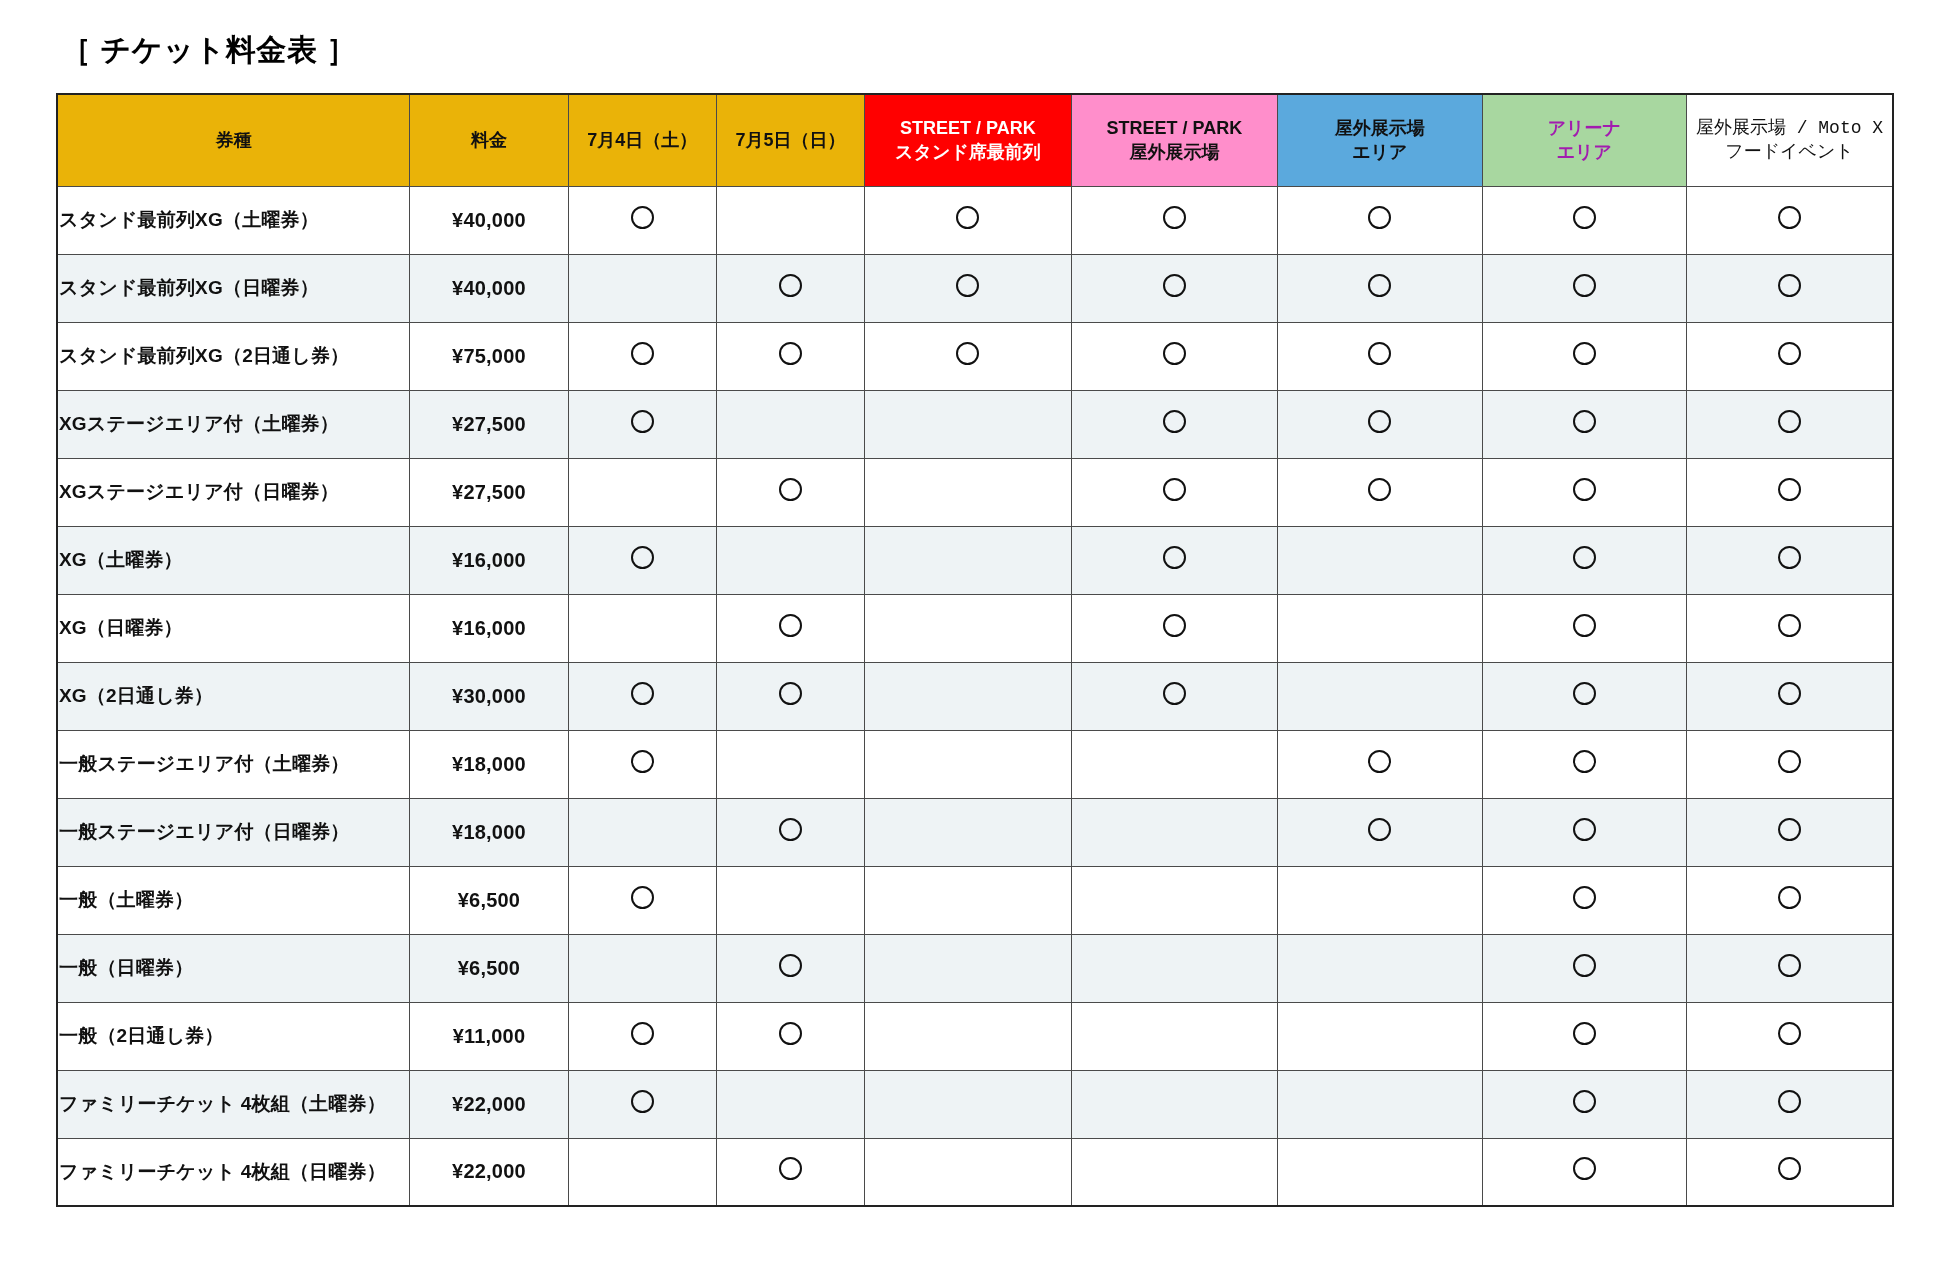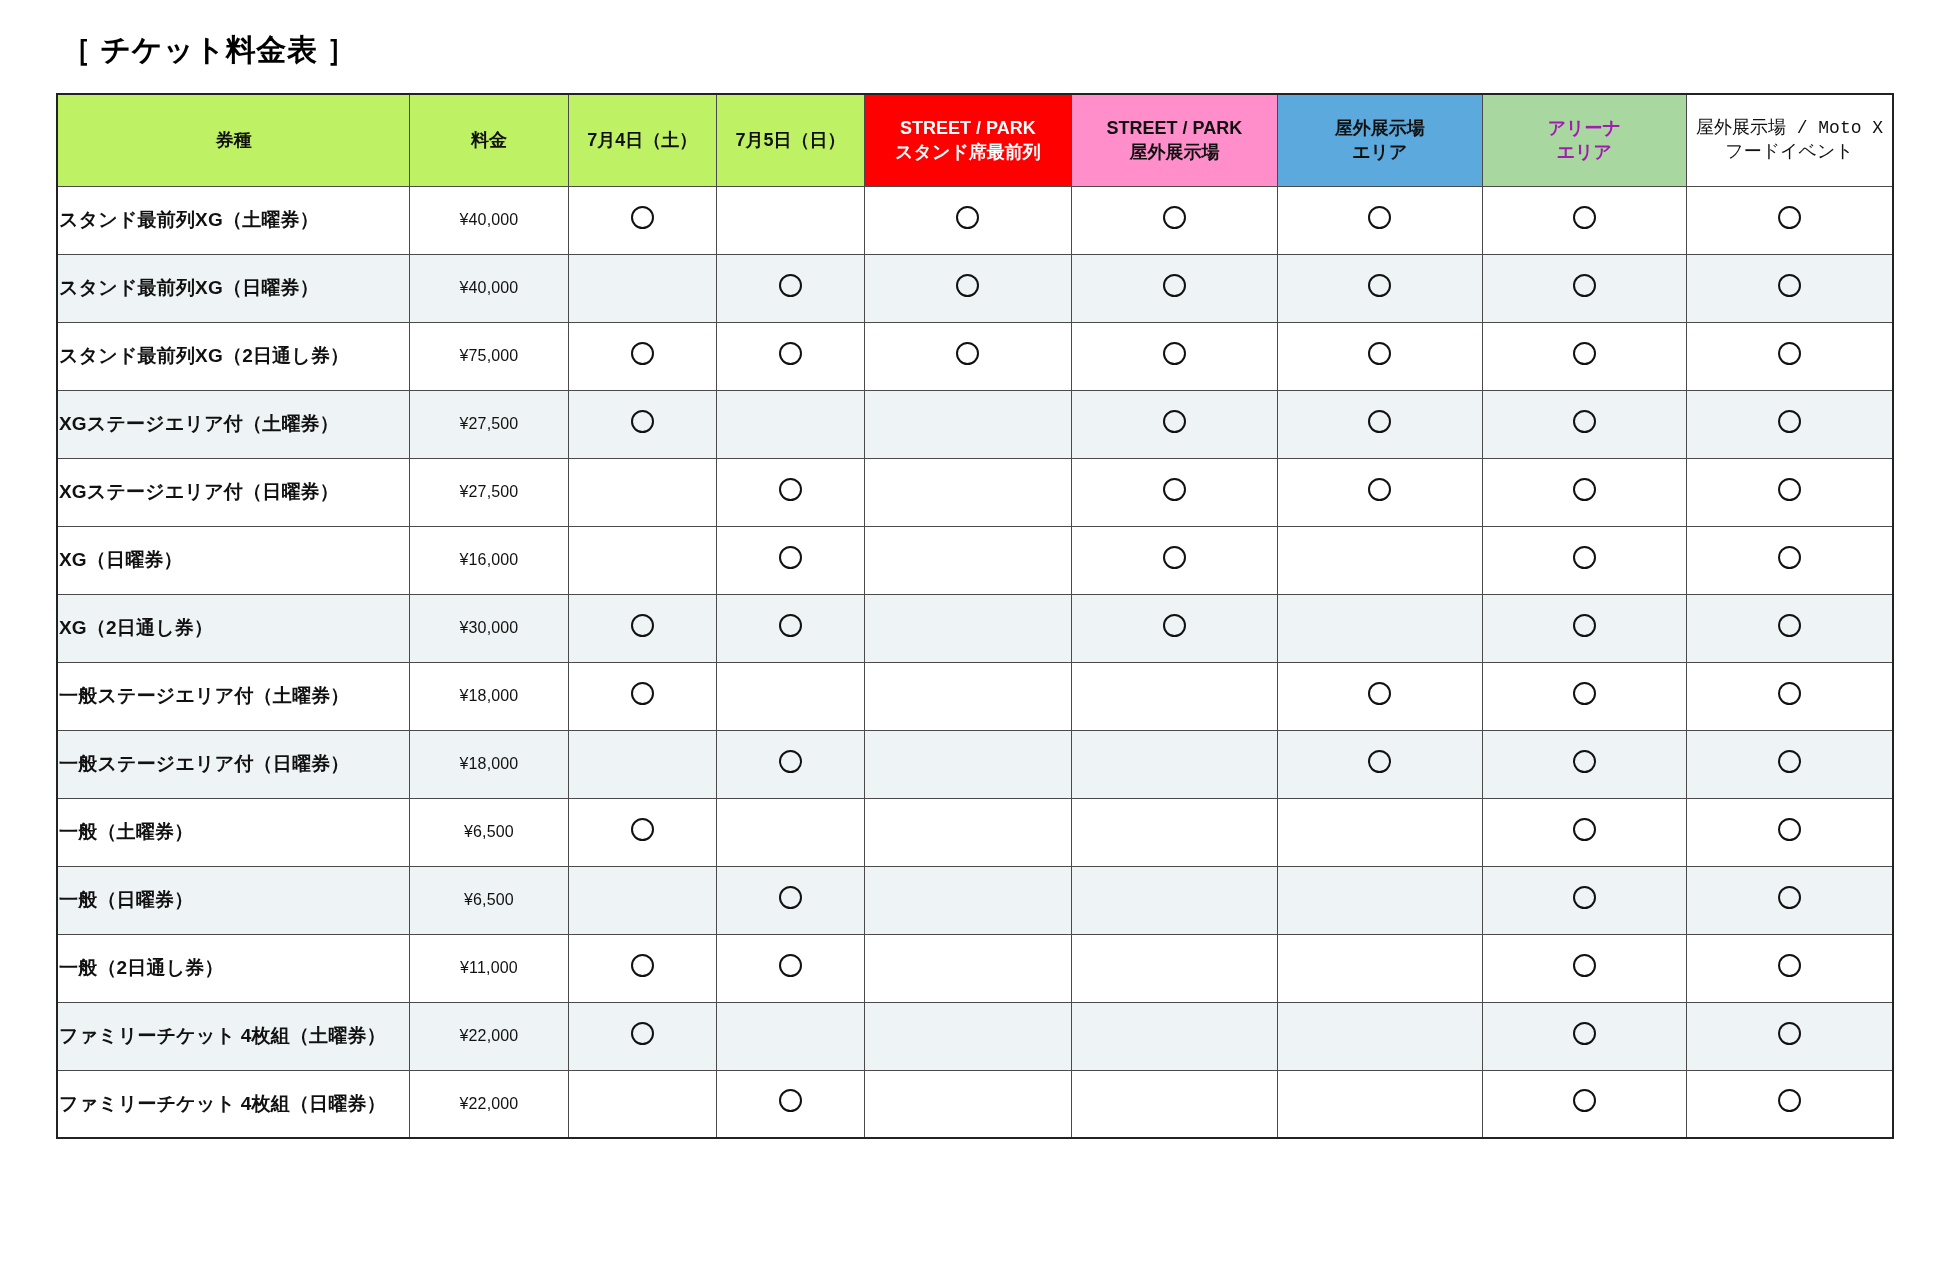--- a/index.html
+++ b/index.html
@@ -42,21 +42,21 @@
   
   thead th {
     height: 92px;
     font-size: 18px;
     font-weight: bold;
     text-align: center;
     vertical-align: middle;
     line-height: 1.35;
     padding: 4px 6px;
   }
-  th.h-default { background: #bef264; color: #111111; }
+  th.h-default { background: #eab308; color: #111111; }
   th.h-red     { background: #ff0000; color: #ffffff; }
   th.h-pink    { background: #ff8ecb; color: #111111; }
   th.h-blue    { background: #5ba9dd; color: #111111; }
   th.h-green   { background: #a8d7a0; color: #a21caf; }
   th.h-white   { background: #ffffff; color: #111111; font-weight: normal; font-family: Liberation Mono, monospace; }
   th.h-white .hdr-line1 { font-weight: normal; }
 
   .hdr-line1, .hdr-line2 { display: block; }
 
   
@@ -66,22 +66,22 @@
 
   td.kind {
     text-align: left;
     font-size: 19px;
     font-weight: bold;
     letter-spacing: 0.01em;
     white-space: nowrap;
   }
   td.price {
     text-align: center;
-    font-size: 16px;
-    font-weight: normal;
+    font-size: 20px;
+    font-weight: bold;
     letter-spacing: 0.01em;
   }
   td.mark {
     text-align: center;
     vertical-align: middle;
     font-size: 22px;
     color: #111111;
   }
   .circle {
     display: inline-block;
@@ -203,20 +203,31 @@
           <td class="kind">XGステージエリア付（日曜券）</td>
           <td class="price">¥27,500</td>
           <td class="mark"><span class="empty"></span></td>
           <td class="mark"><span class="circle"></span></td>
           <td class="mark"><span class="empty"></span></td>
           <td class="mark"><span class="circle"></span></td>
           <td class="mark"><span class="circle"></span></td>
           <td class="mark"><span class="circle"></span></td>
           <td class="mark"><span class="circle"></span></td>
         </tr>
+        <tr class="row-alt">
+          <td class="kind">XG（土曜券）</td>
+          <td class="price">¥16,000</td>
+          <td class="mark"><span class="circle"></span></td>
+          <td class="mark"><span class="empty"></span></td>
+          <td class="mark"><span class="empty"></span></td>
+          <td class="mark"><span class="circle"></span></td>
+          <td class="mark"><span class="empty"></span></td>
+          <td class="mark"><span class="circle"></span></td>
+          <td class="mark"><span class="circle"></span></td>
+        </tr>
         <tr class="row-plain">
           <td class="kind">XG（日曜券）</td>
           <td class="price">¥16,000</td>
           <td class="mark"><span class="empty"></span></td>
           <td class="mark"><span class="circle"></span></td>
           <td class="mark"><span class="empty"></span></td>
           <td class="mark"><span class="circle"></span></td>
           <td class="mark"><span class="empty"></span></td>
           <td class="mark"><span class="circle"></span></td>
           <td class="mark"><span class="circle"></span></td>

